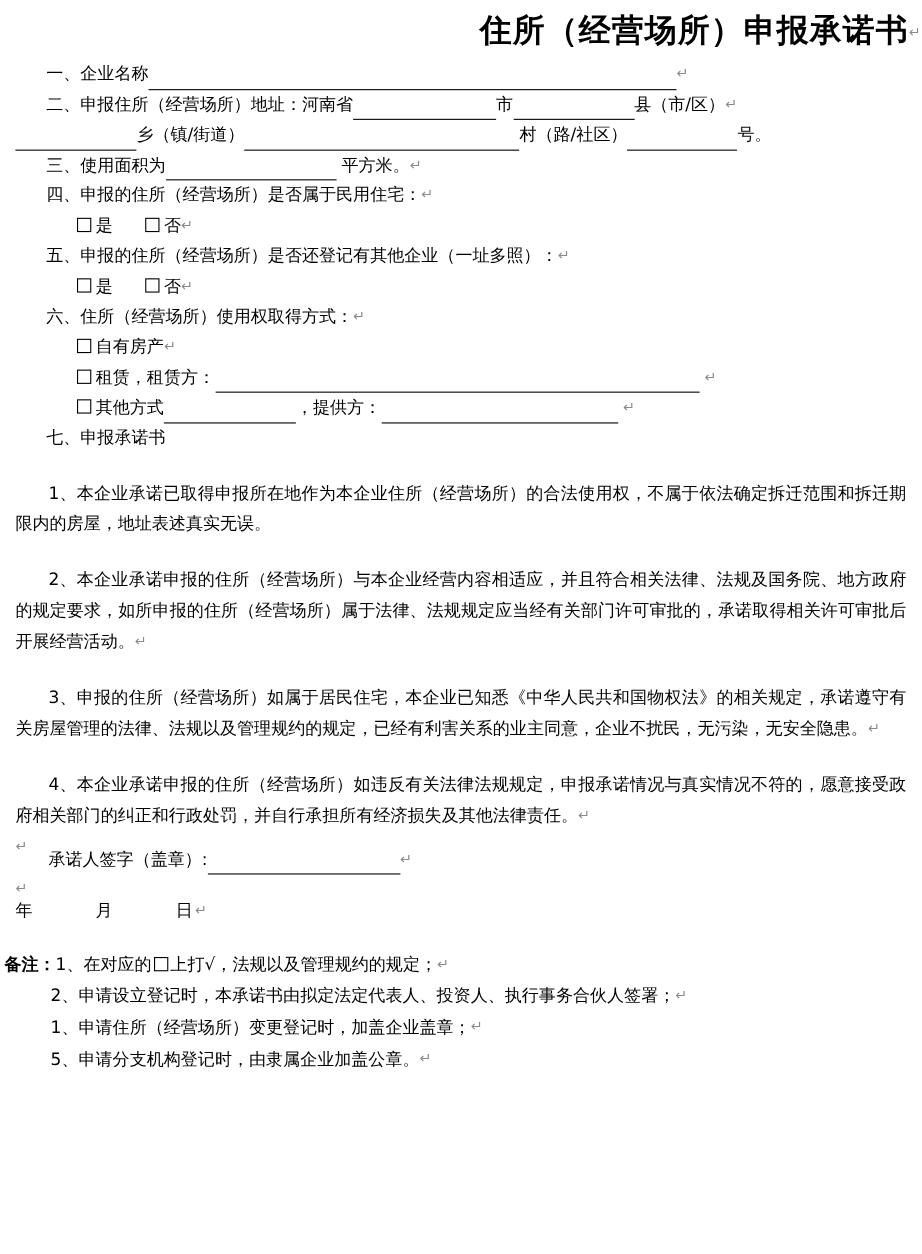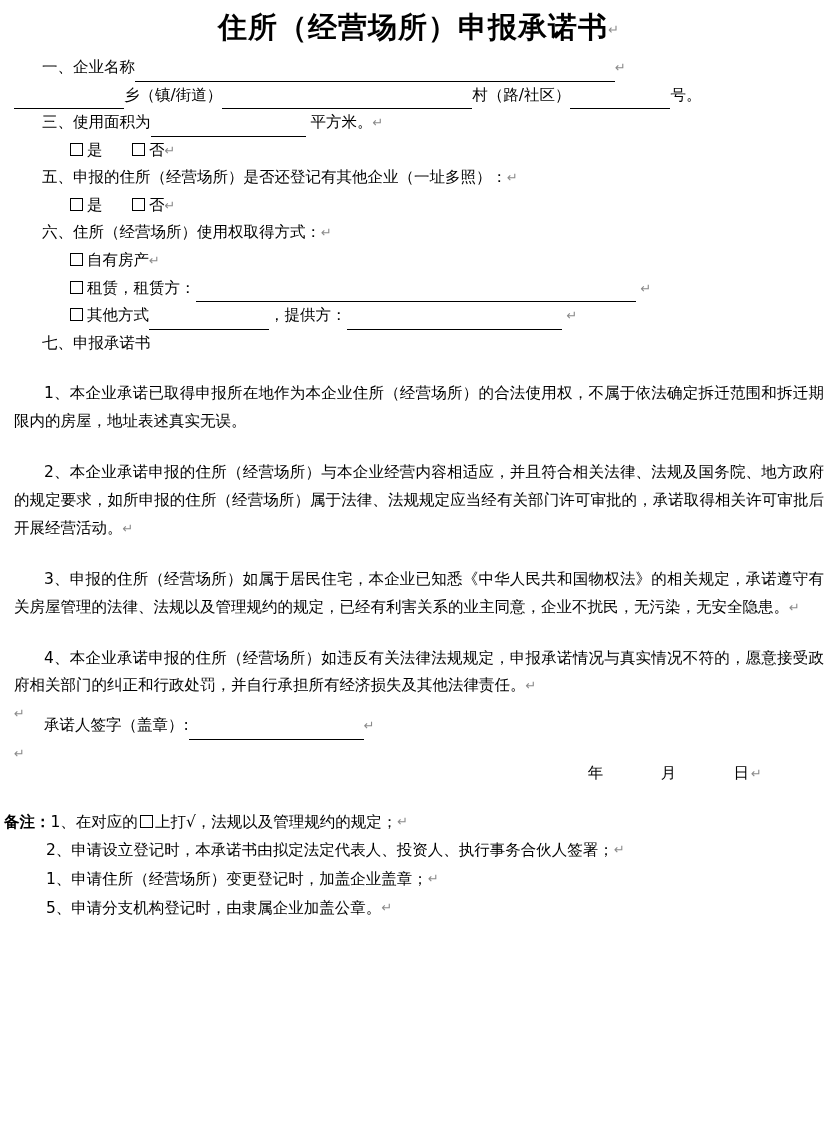--- a/index.html
+++ b/index.html
@@ -15,21 +15,21 @@
     overflow: hidden;
   }
   .page {
     position: relative;
     width: 838px;
     height: 1140px;
     padding: 0;
     box-sizing: border-box;
   }
   .title {
-    text-align: center;
+    text-align: right;
     font-family: Liberation Sans, sans-serif;
     font-size: 29px;
     font-weight: bold;
     letter-spacing: 1px;
     margin: 8px 0 6px 0;
     white-space: nowrap;
   }
   .pilcrow {
     color: #8a8a8a;
     font-size: 13px;
@@ -66,21 +66,21 @@
     line-height: 1.8;
     text-align: justify;
   }
   .gap-m { height: 12px; }
   .gap-l { height: 20px; }
   .sign-row {
     padding-left: 30px;
     white-space: nowrap;
   }
   .date-row {
-    text-align: right;
+    text-align: left;
     padding-right: 60px;
     white-space: nowrap;
     letter-spacing: 2px;
   }
   .remark-title {
     font-weight: bold;
   }
   .remarks {
     font-size: 15.5px;
     line-height: 1.85;
@@ -105,29 +105,35 @@
   <div class="title">
     <span>住所（经营场所）申报承诺书</span><span class="pilcrow">↵</span>
   </div>
 
   <div class="body">
 
     <div class="line indent1">
       <span>一、企业名称</span><span class="u" style="width:480px"></span><span class="pilcrow">↵</span>
     </div>
 
+    <div class="line indent1">
+      <span>二、申报住所（经营场所）地址：河南省</span><span class="u" style="width:130px"></span><span>市</span><span class="u" style="width:110px"></span><span>县（市/区）</span><span class="pilcrow">↵</span>
+    </div>
 
     <div class="line">
       <span class="u" style="width:110px"></span><span>乡（镇/街道）</span><span class="u" style="width:250px"></span><span>村（路/社区）</span><span class="u" style="width:100px"></span><span>号。</span>
     </div>
 
     <div class="line indent1">
       <span>三、使用面积为</span><span class="u" style="width:155px"></span>&nbsp;<span>平方米。</span><span class="pilcrow">↵</span>
     </div>
 
+    <div class="line indent1">
+      <span>四、申报的住所（经营场所）是否属于民用住宅：</span><span class="pilcrow">↵</span>
+    </div>
 
     <div class="line indent2">
       <span class="chk"></span><span>是</span>
       &nbsp;&nbsp;&nbsp;&nbsp;
       <span class="chk"></span><span>否</span><span class="pilcrow">↵</span>
     </div>
 
     <div class="line indent1">
       <span>五、申报的住所（经营场所）是否还登记有其他企业（一址多照）：</span><span class="pilcrow">↵</span>
     </div>

